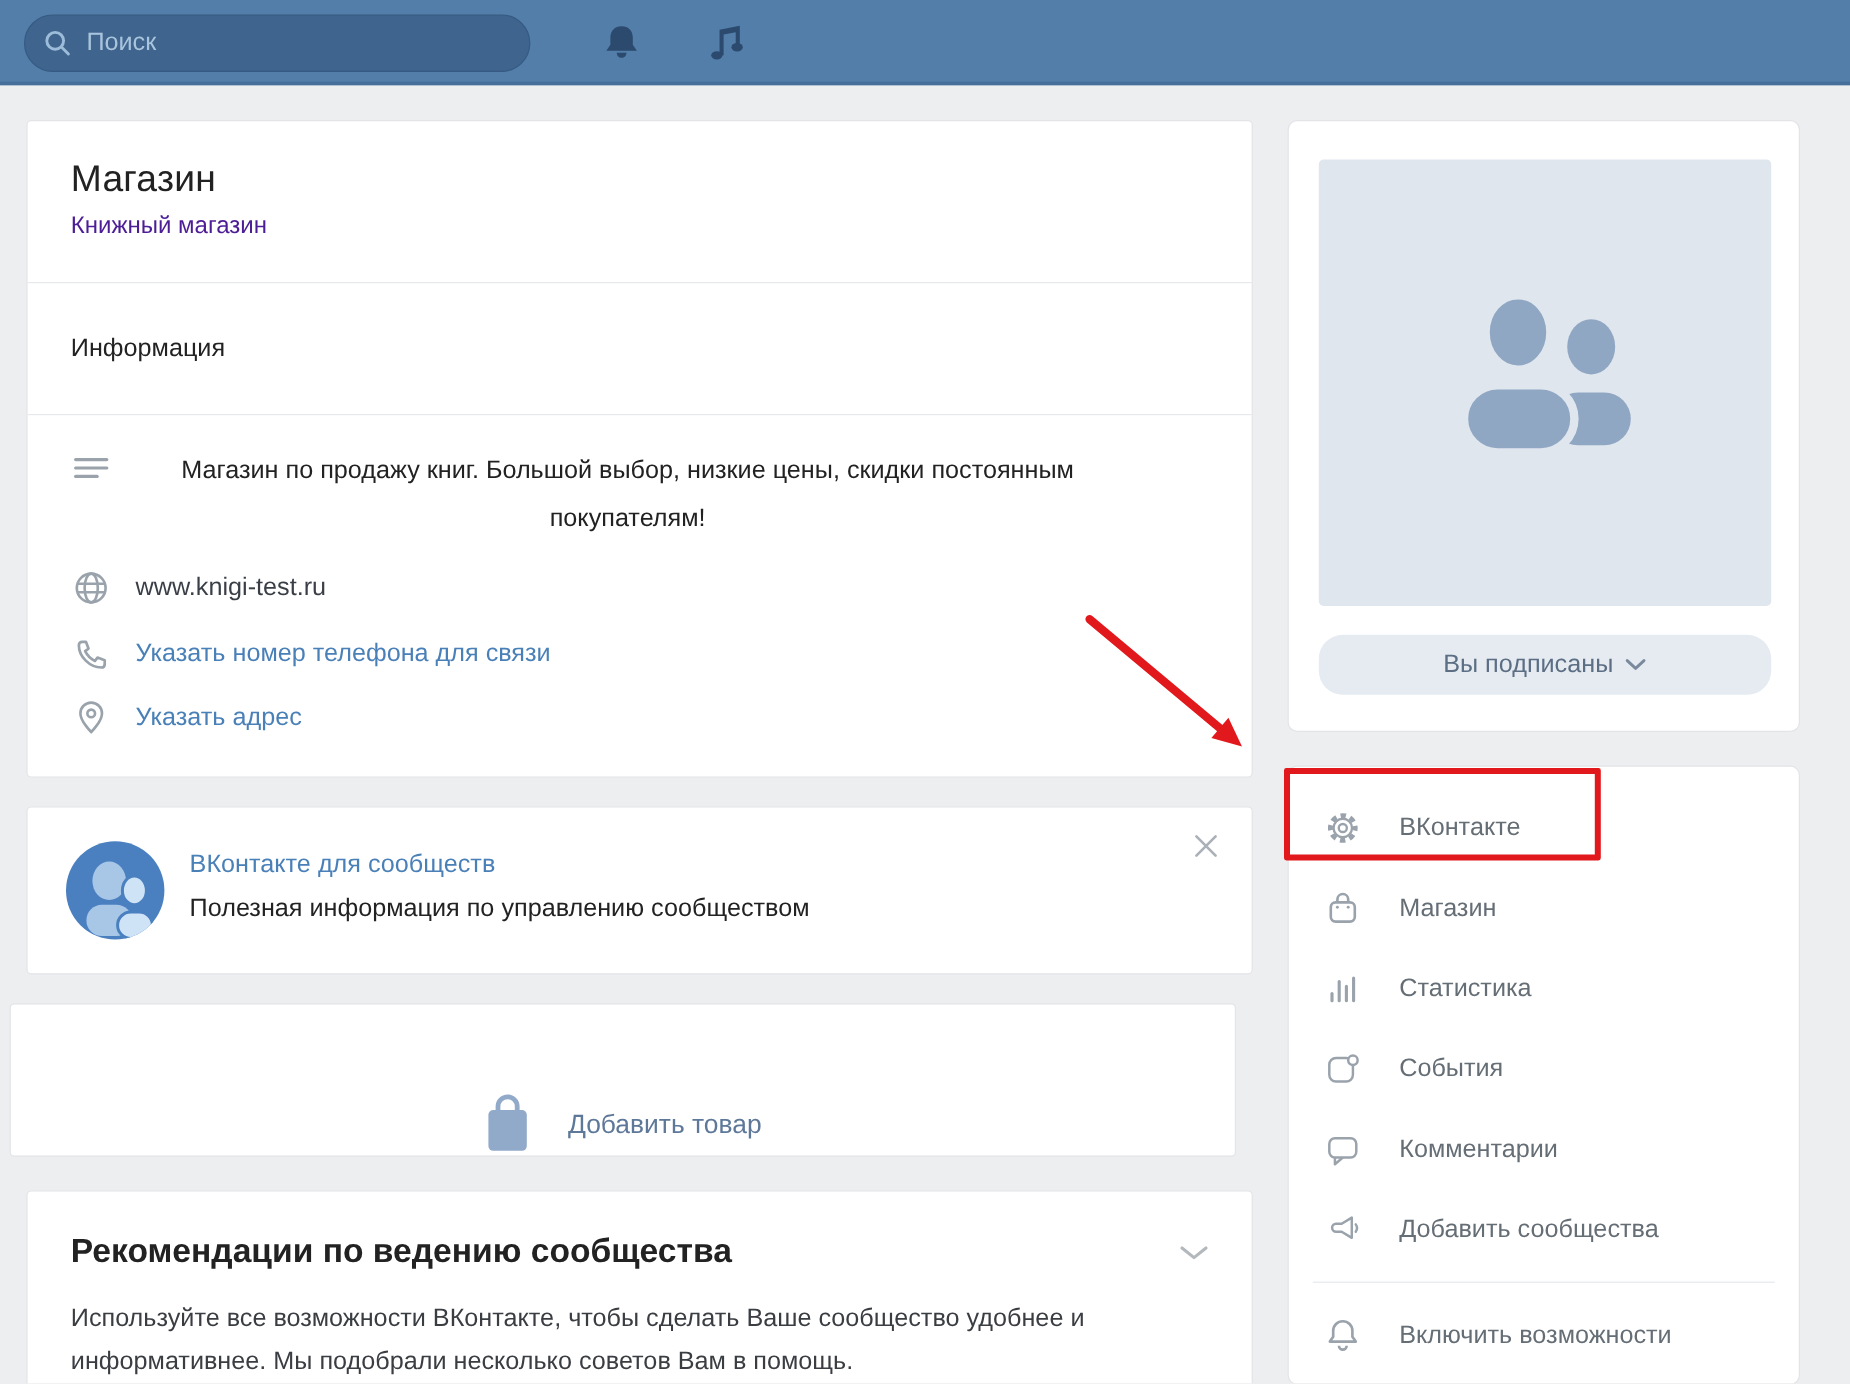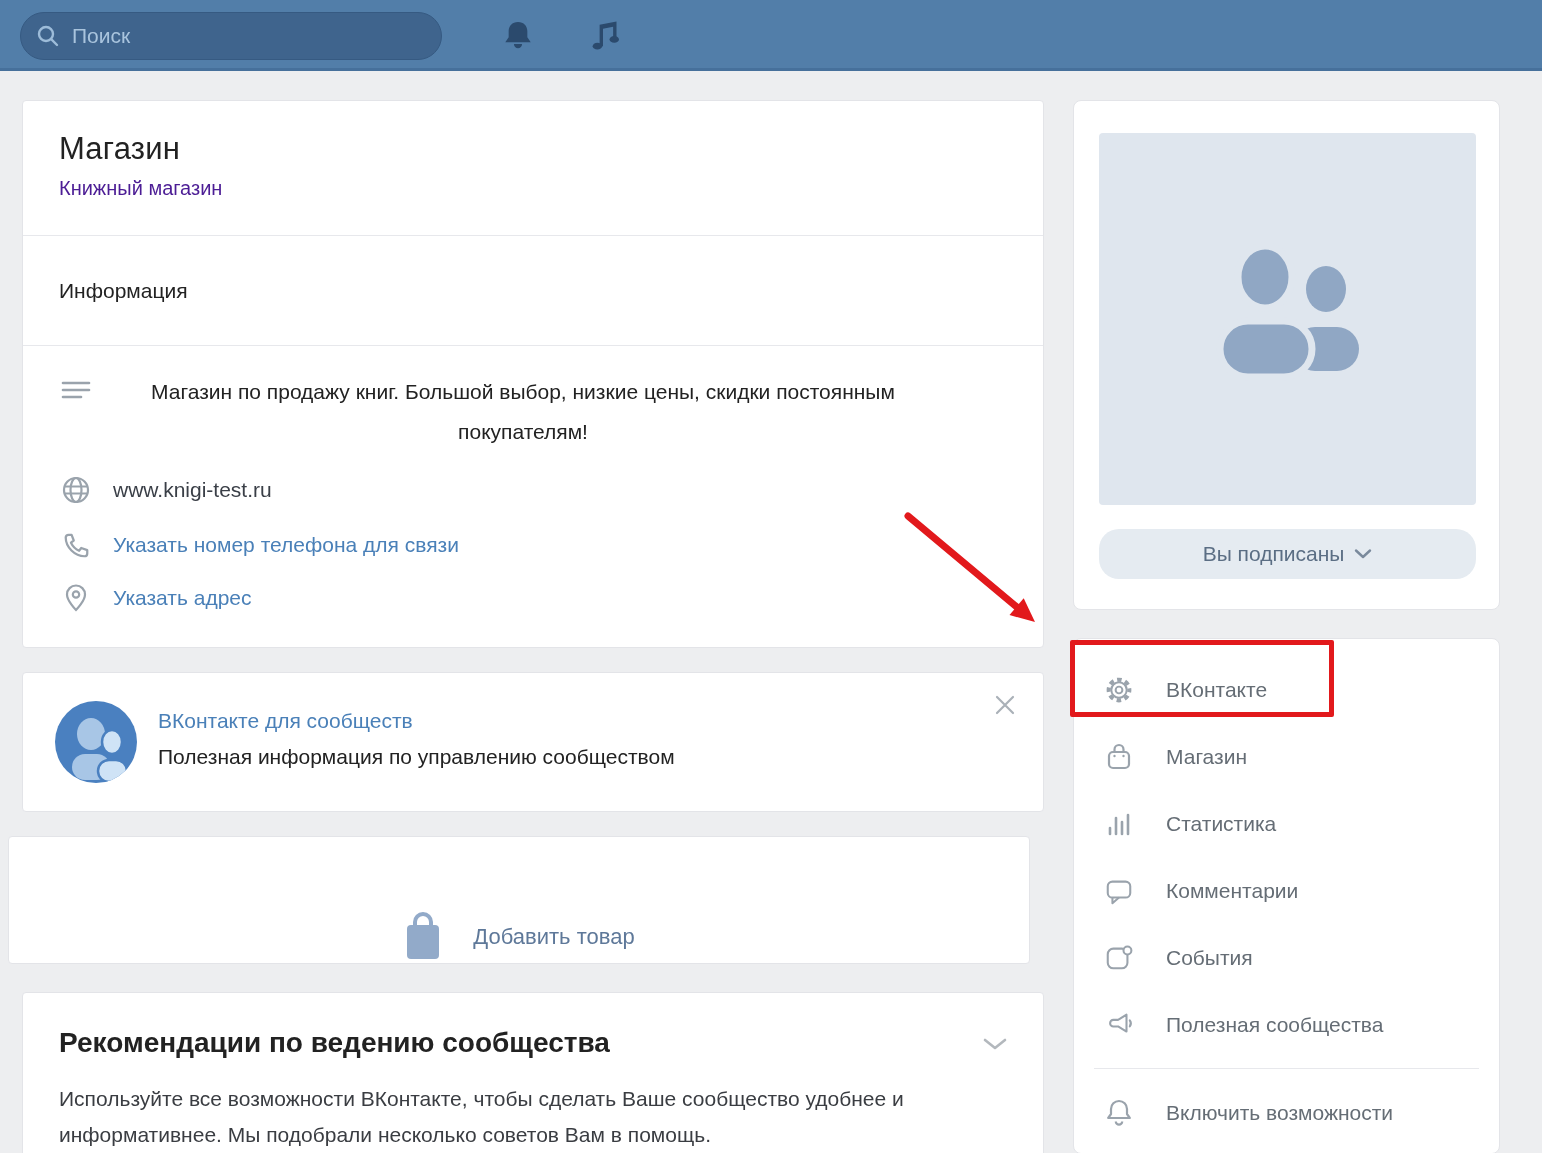--- a/index.html
+++ b/index.html
@@ -240,43 +240,43 @@
           <line x1="12" y1="25" x2="12" y2="9" stroke="#9aa3ac" stroke-width="2.6" stroke-linecap="round"></line>
           <line x1="18" y1="25" x2="18" y2="13" stroke="#9aa3ac" stroke-width="2.6" stroke-linecap="round"></line>
           <line x1="24" y1="25" x2="24" y2="6" stroke="#9aa3ac" stroke-width="2.6" stroke-linecap="round"></line>
         </svg>
       </span>
       <span class="mlabel">Статистика</span>
     </div>
     <div class="menu-item">
       <span class="mic">
         <svg width="32" height="32" viewBox="0 0 32 32">
+          <rect x="4" y="6" width="21" height="21" rx="6" fill="none" stroke="#9aa3ac" stroke-width="2.2"></rect>
+          <circle cx="25" cy="8" r="4.2" fill="#fff" stroke="#9aa3ac" stroke-width="2.2"></circle>
+        </svg>
+      </span>
+      <span class="mlabel">События</span>
+    </div>
+    <div class="menu-item">
+      <span class="mic">
+        <svg width="32" height="32" viewBox="0 0 32 32">
           <rect x="4" y="6" width="24" height="17" rx="5" fill="none" stroke="#9aa3ac" stroke-width="2.2"></rect>
           <path d="M9 23v6l7-6" fill="none" stroke="#9aa3ac" stroke-width="2.2" stroke-linejoin="round"></path>
         </svg>
       </span>
       <span class="mlabel">Комментарии</span>
-    </div>
-    <div class="menu-item">
-      <span class="mic">
-        <svg width="32" height="32" viewBox="0 0 32 32">
-          <rect x="4" y="6" width="21" height="21" rx="6" fill="none" stroke="#9aa3ac" stroke-width="2.2"></rect>
-          <circle cx="25" cy="8" r="4.2" fill="#fff" stroke="#9aa3ac" stroke-width="2.2"></circle>
-        </svg>
-      </span>
-      <span class="mlabel">События</span>
     </div>
     <div class="menu-item">
       <span class="mic">
         <svg width="32" height="30" viewBox="0 0 32 30">
           <path d="M24 4v18l-9-5.5h-5a3.5 3.5 0 0 1-3.5-3.5v-0a3.5 3.5 0 0 1 3.5-3.5h5z" fill="none" stroke="#9aa3ac" stroke-width="2.2" stroke-linejoin="round"></path>
           <path d="M27.5 10a5.5 5.5 0 0 1 0 6.5" fill="none" stroke="#9aa3ac" stroke-width="2.2" stroke-linecap="round"></path>
         </svg>
       </span>
-      <span class="mlabel">Полезная сообщества</span>
+      <span class="mlabel">Добавить сообщества</span>
     </div>
     <div class="menu-divider"></div>
     <div class="menu-item">
       <span class="mic">
         <svg width="30" height="32" viewBox="0 0 30 32">
           <path d="M15 4a8 8 0 0 1 8 8v5l2.8 4H4.2L7 17v-5a8 8 0 0 1 8-8z" fill="none" stroke="#9aa3ac" stroke-width="2.2" stroke-linejoin="round"></path>
           <path d="M11.8 24.5a3.2 3.2 0 0 0 6.4 0" fill="none" stroke="#9aa3ac" stroke-width="2.2"></path>
         </svg>
       </span>
       <span class="mlabel">Включить возможности</span>

